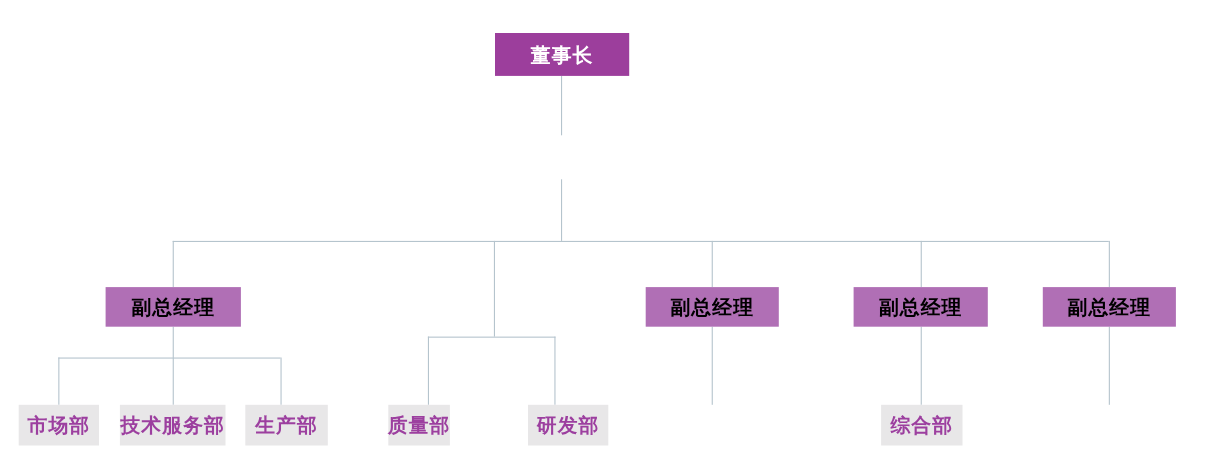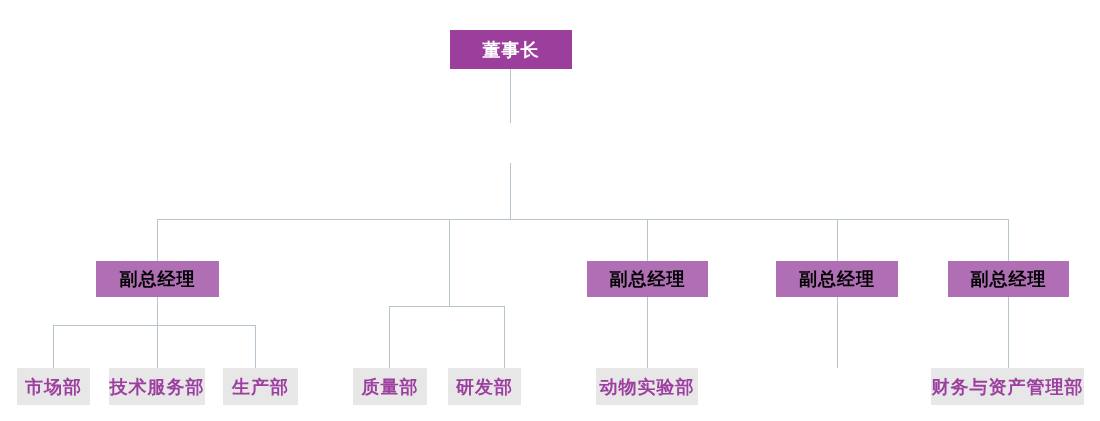--- a/index.html
+++ b/index.html
@@ -68,22 +68,21 @@
   <div class="node mgr" style="left:776px; top:261px; width:122px; height:36px;">副总经理</div>
 
   <div class="node mgr" style="left:948px; top:261px; width:121px; height:36px;">副总经理</div>
 
   <div class="node dept" style="left:17px; top:368px; width:73px; height:37px;">市场部</div>
 
   <div class="node dept" style="left:223px; top:368px; width:75px; height:37px;">生产部</div>
 
   <div class="node dept" style="left:109px; top:368px; width:96px; height:37px;">技术服务部</div>
 
-  <div class="node dept" style="left:353px; top:368px; width:74px; height:37px;">质量部</div>
+  <div class="node dept" style="left:353px; top:368px; width:56px; height:37px;">质量部</div>
 
-  <div class="node dept" style="left:448px; top:368px; width:73px; height:37px;">研发部</div>
-
-  <div class="node dept" style="left:596px; top:368px; width:102px; height:37px;">动物实验部</div>
+  <div class="node dept" style="left:480px; top:368px; width:73px; height:37px;">研发部</div>
 
 
-  <div class="node dept" style="left:931px; top:368px; width:153px; height:37px;">财务与资产管理部</div>
+  <div class="node dept" style="left:801px; top:368px; width:74px; height:37px;">综合部</div>
+
 
 </div>
 
 </body></html>

